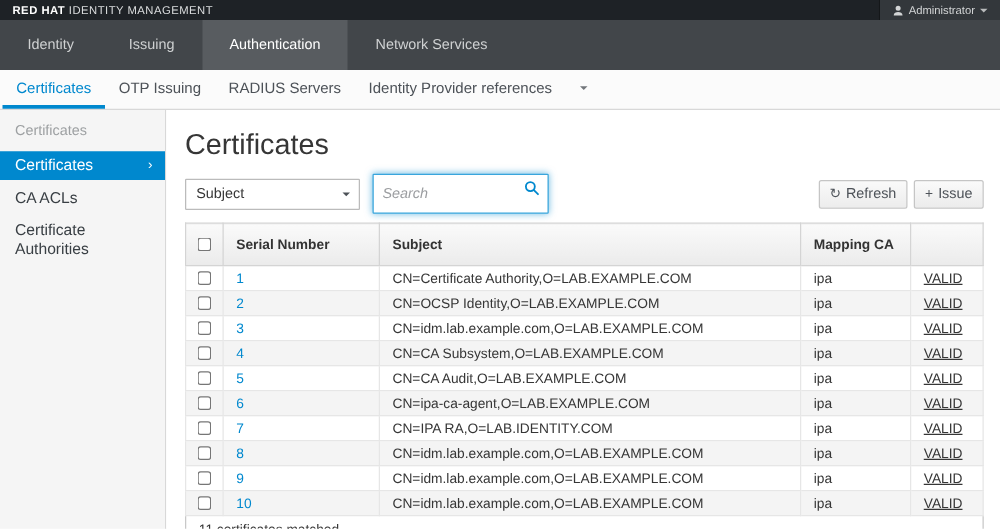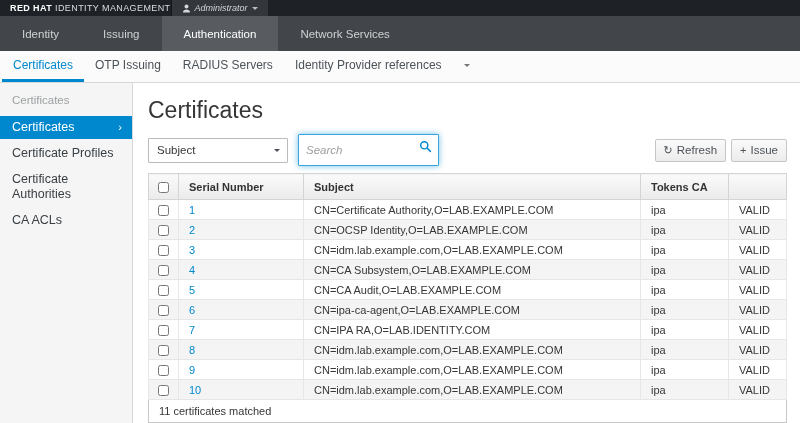--- a/index.html
+++ b/index.html
@@ -1,31 +1,31 @@
 <!DOCTYPE html>
 <html><head>
 <meta charset="utf-8">
 <style>
   * { margin:0; padding:0; box-sizing:border-box; }
   html,body { width:800px; height:423px; overflow:hidden; background:#fff;
     font-family:"Liberation Sans","DejaVu Sans",sans-serif; }
 
   
   .masthead { height:16px; background:#1e2226; display:flex; align-items:center;
-    padding-left:10px; }
+    justify-content:space-between; padding-left:10px; }
   .brand { font-size:9px; letter-spacing:.4px; color:#dcdedf; white-space:nowrap; }
   .brand b { color:#fff; font-weight:bold; }
   .user-menu { height:16px; display:flex; align-items:center; gap:4px; padding:0 10px;
     background:#33373b; border-left:1px solid #141719; color:#d3d5d6; font-size:9px;
-    cursor:pointer;font-style:italic; }
+    cursor:pointer; }
   .caret-down { width:0; height:0; border-left:3px solid transparent;
     border-right:3px solid transparent; border-top:3px solid #b9bbbc; display:inline-block; }
 
   
-  .primary-nav { height:35px; background:#42464a; display:flex; align-items:stretch; }
+  .primary-nav { height:40px; background:#42464a; display:flex; align-items:stretch; }
   .nav-item { display:flex; align-items:center; padding:0 22px; font-size:11.5px;
     color:#cfd1d2; cursor:pointer; }
   .nav-item.active { background:#585c60; color:#fff; }
 
   
   .subnav { height:32px; background:#fbfbfb; border-bottom:1px solid #d8d8d8;
     display:flex; align-items:stretch; padding-left:2px; }
   .subnav-item { display:flex; align-items:center; gap:5px; padding:0 11px;
     font-size:12px; color:#4d5258; cursor:pointer; border-bottom:3px solid transparent; }
   .subnav-item.active { color:#0088ce; border-bottom-color:#0088ce; }
@@ -61,27 +61,27 @@
   .toolbar-right { margin-left:auto; display:flex; gap:5px; }
   .btn { height:23px; display:flex; align-items:center; gap:4px; padding:0 8px;
     font-size:11.5px; color:#4d5258; background:linear-gradient(#fafafa,#ececec);
     border:1px solid #c5c5c5; border-radius:2px; cursor:pointer; font-family:inherit; }
   .btn .icon { font-size:11px; line-height:1; }
 
   
   table { width:100%; border-collapse:collapse; font-size:11px; color:#363636;
     border:1px solid #c8c8c8; }
   th { background:linear-gradient(#fafafa,#ebebeb); font-weight:700; text-align:left;
-    padding:4px 10px; border:1px solid #d4d4d4; font-size:11px; color:#333; height:26px; }
+    padding:4px 10px; border:1px solid #d4d4d4; font-size:11px; color:#333; height:34px; }
   td { padding:3px 10px; border:1px solid #e6e6e6; height:20px; }
   tr.striped td { background:#f4f4f4; }
   .col-check { width:30px; text-align:center; padding:3px 4px; }
   .col-serial { width:125px; }
   .col-ca { width:88px; }
-  .col-status { width:58px; }
+  .col-status { width:58px;text-decoration:underline; }
   td a { color:#0088ce; text-decoration:none; cursor:pointer; }
   input[type="checkbox"] { width:11px; height:11px; margin:0; vertical-align:middle; }
   .table-footer td { padding:5px 10px; height:20px; color:#363636; background:#fff;
     border:1px solid #c8c8c8; }
 </style>
 </head>
 <body>
 
 <header class="masthead">
   <div class="brand">
@@ -116,23 +116,22 @@
   </div>
 </div>
 
 <div class="content">
   <aside class="sidebar">
     <div class="sidebar-header">Certificates</div>
     <div class="side-item active">
       <span>Certificates</span>
       <span class="side-arrow">›</span>
     </div>
-    <div class="side-item">Certificate Profiles</div>
+    <div class="side-item">CA ACLs</div>
     <div class="side-item">Certificate Authorities</div>
-    <div class="side-item">CA ACLs</div>
   </aside>
 
   <main>
     <h1 class="page-title">Certificates</h1>
 
     <div class="toolbar">
       <div class="select-wrap">
         <select>
           <option>Subject</option>
         </select>
@@ -160,21 +159,21 @@
     </div>
 
     <table>
       <thead>
         <tr>
           <th class="col-check">
             <input type="checkbox" style="">
           </th>
           <th class="col-serial">Serial Number</th>
           <th>Subject</th>
-          <th class="col-ca">Tokens CA</th>
+          <th class="col-ca">Mapping CA</th>
           <th class="col-status"></th>
         </tr>
       </thead>
       <tbody>
           <tr>
             <td class="col-check"><input type="checkbox" style=""></td>
             <td class="col-serial"><a>1</a></td>
             <td>CN=Certificate Authority,O=LAB.EXAMPLE.COM</td>
             <td class="col-ca">ipa</td>
             <td class="col-status">VALID</td>

